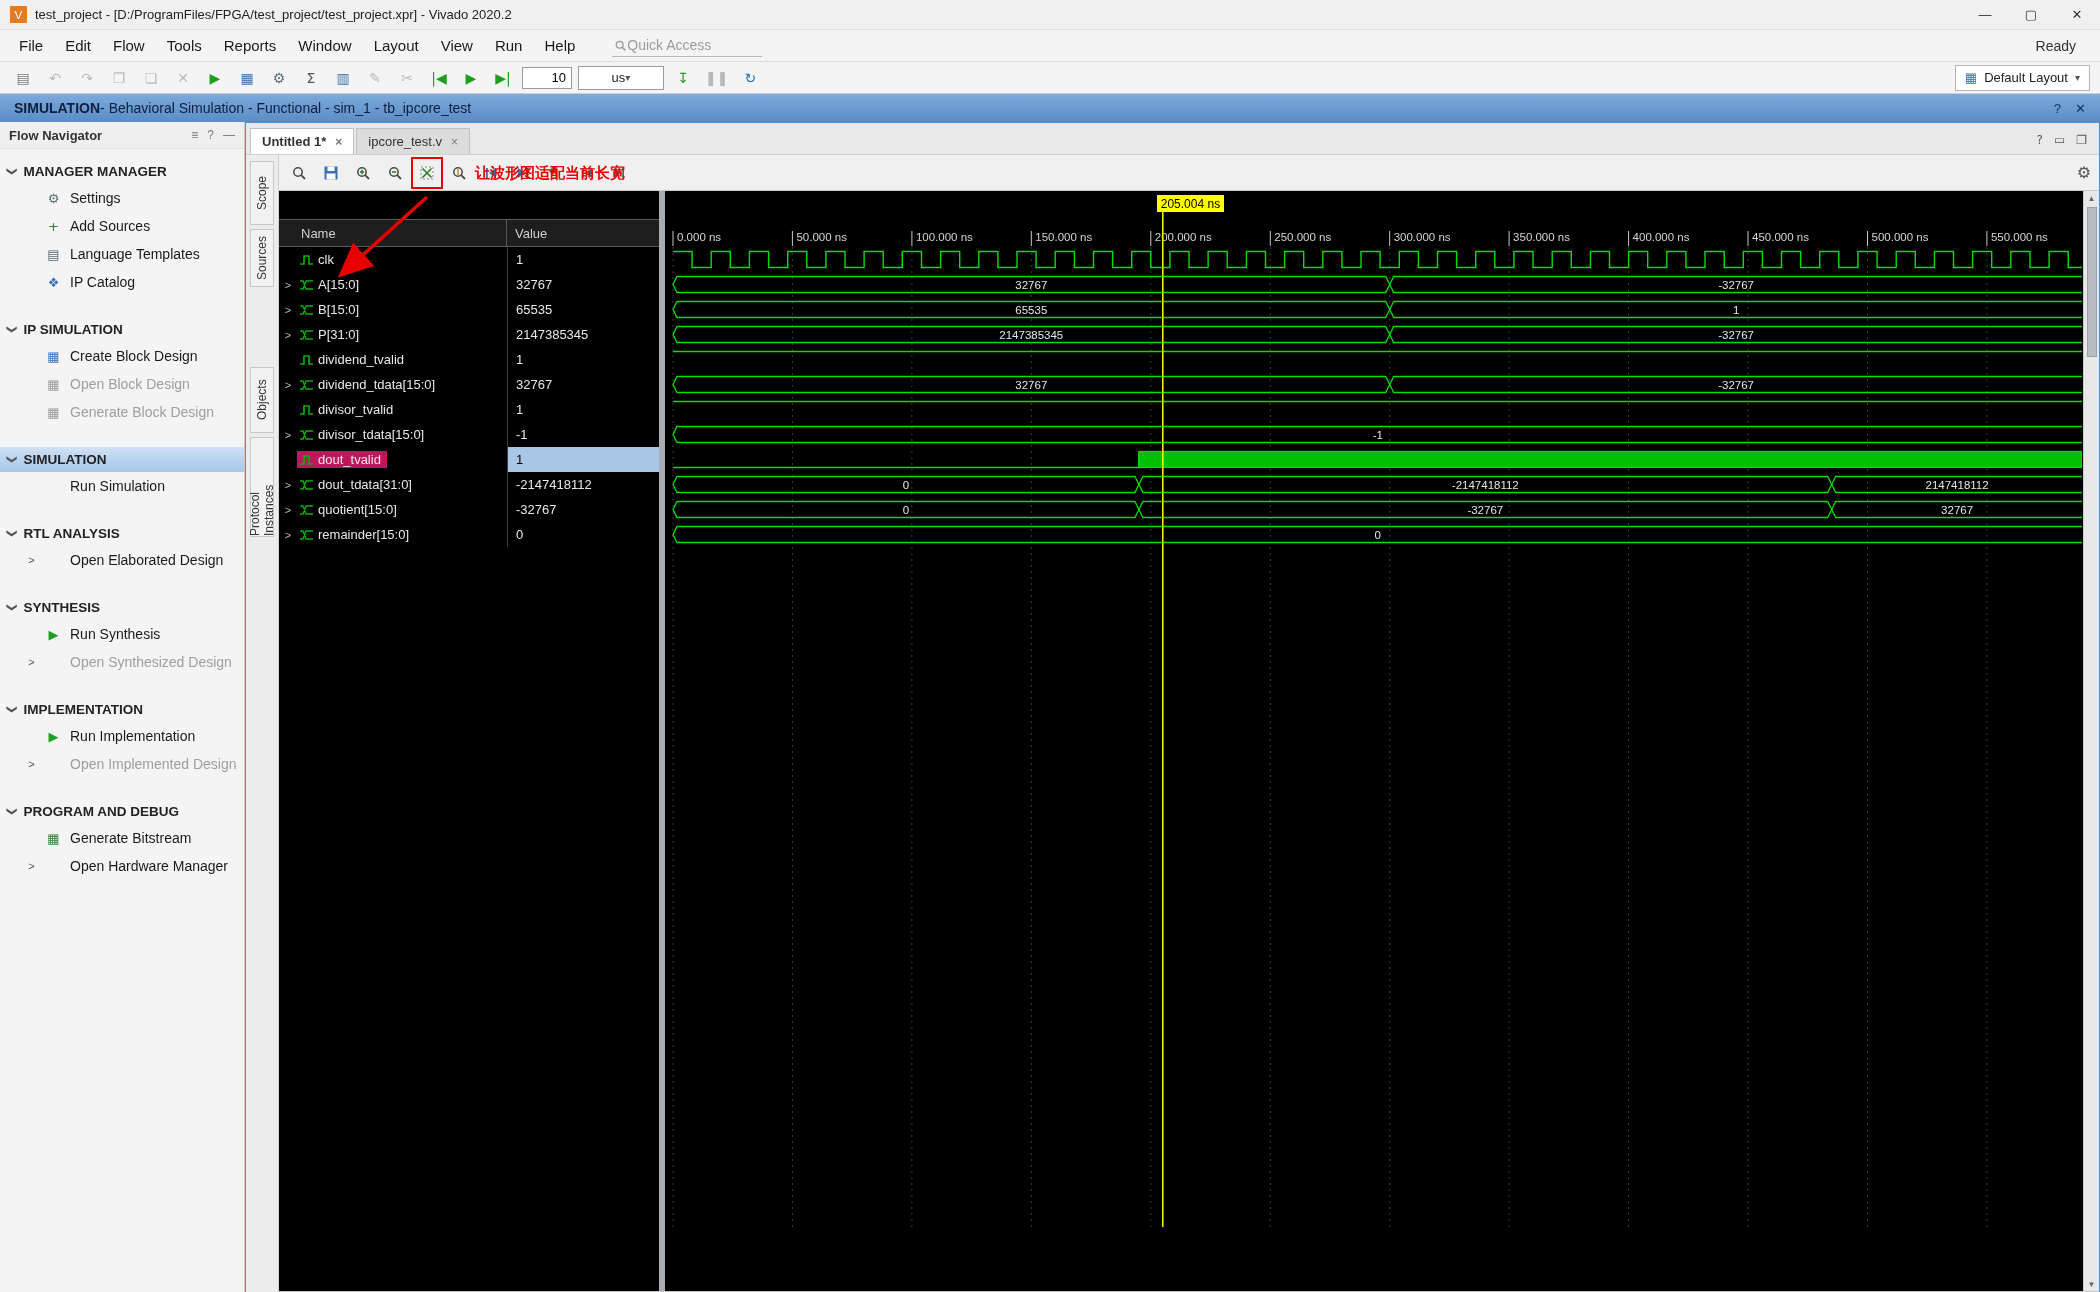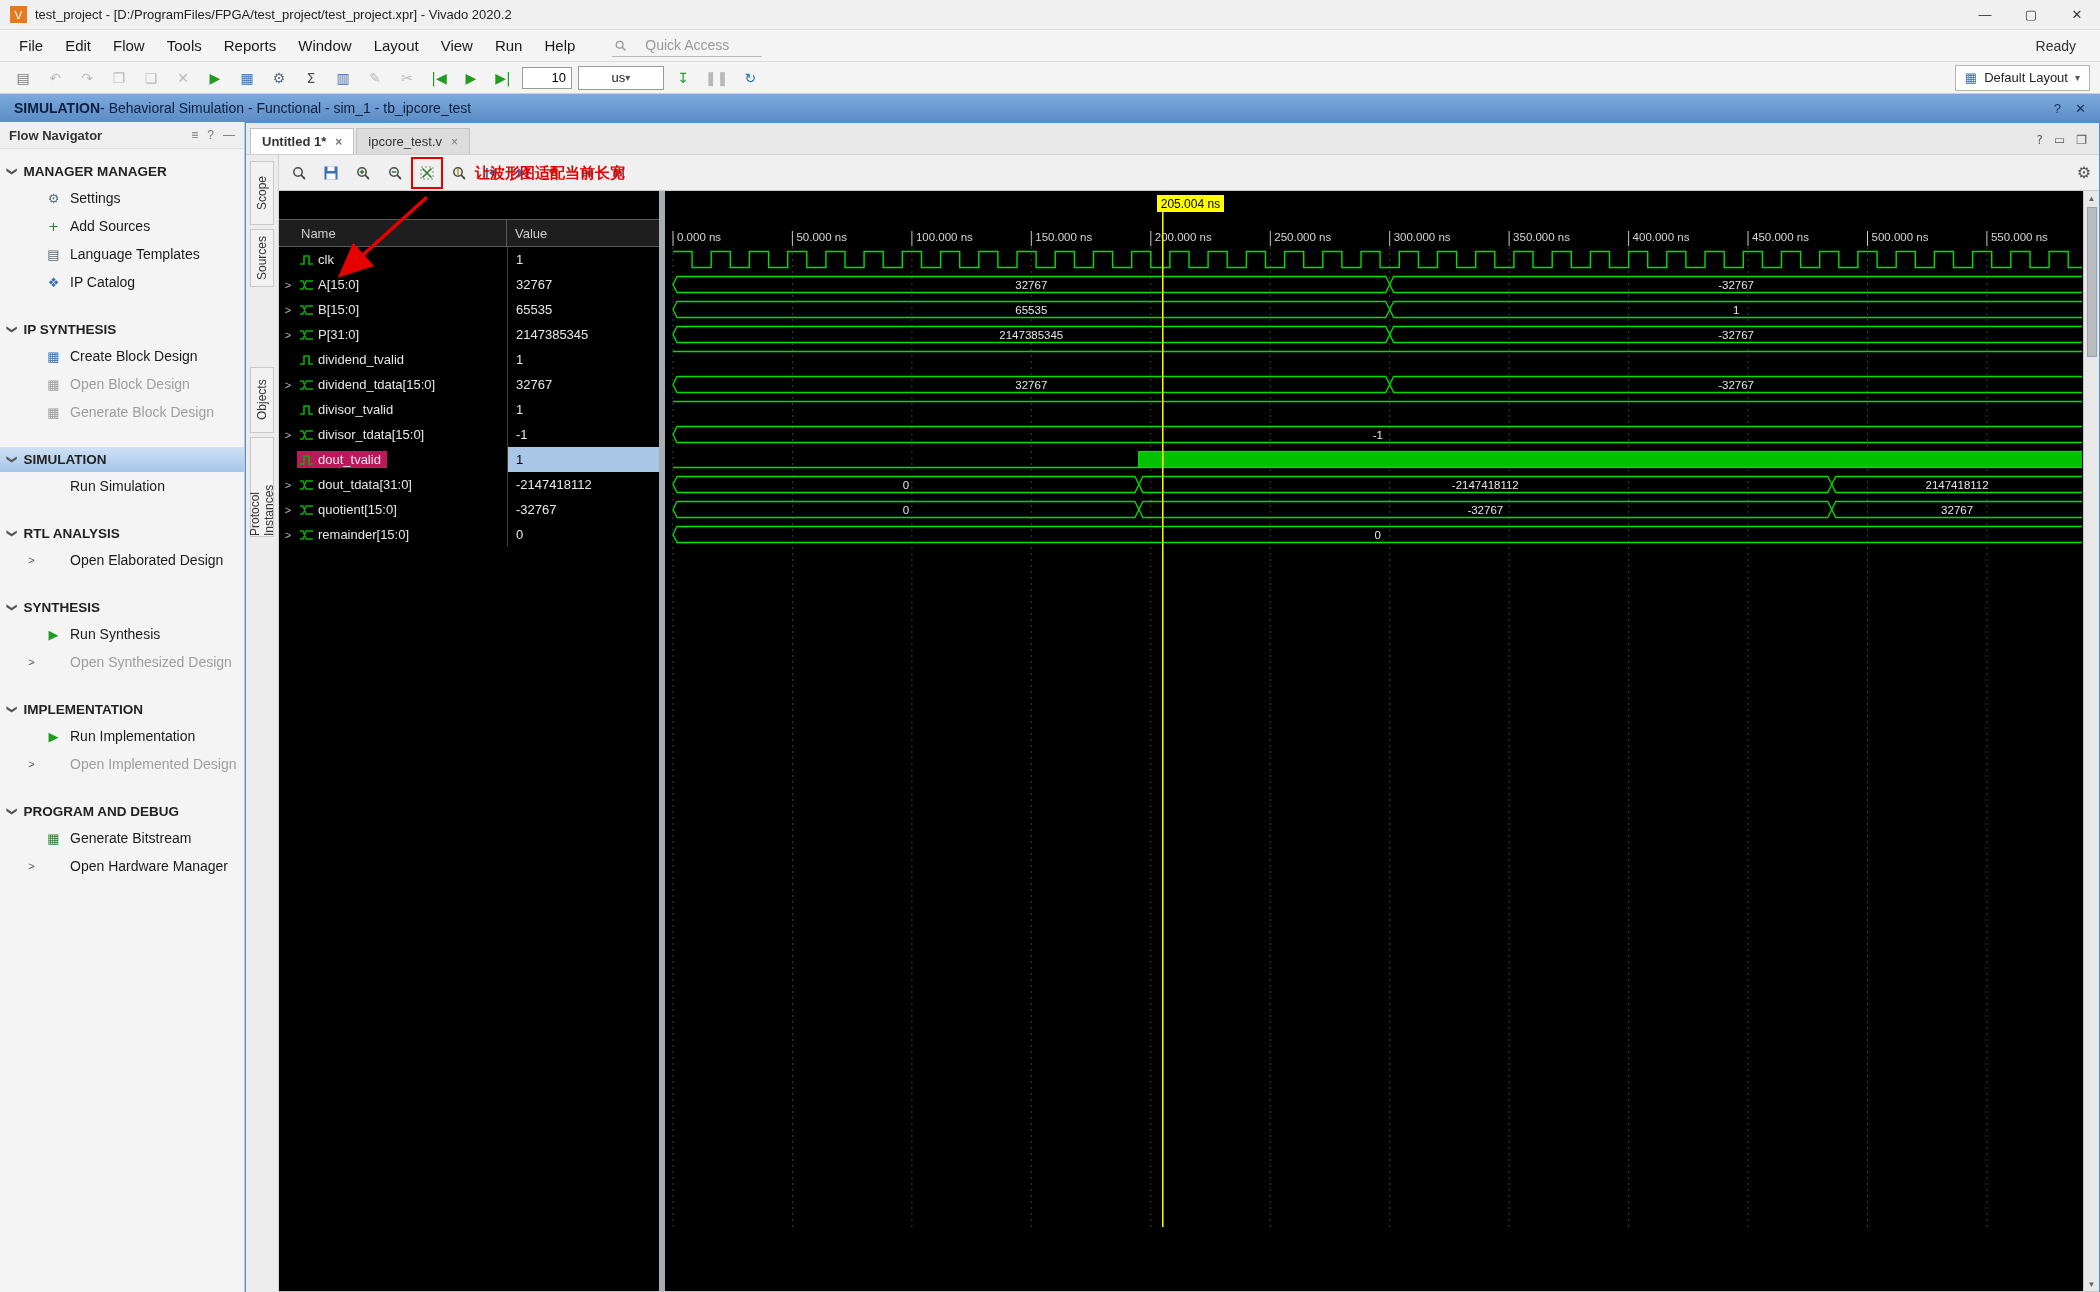--- a/index.html
+++ b/index.html
@@ -9,21 +9,21 @@
   
   .titlebar{height:30px;background:#f0f0f0;display:flex;align-items:center;padding:0 0 0 10px;border-bottom:1px solid #e0e0e0;}
   .app-icon{width:17px;height:17px;margin-right:8px;flex:0 0 auto;}
   .title-text{font-size:13px;color:#222;}
   .win-btns{margin-left:auto;display:flex;height:100%;}
   .win-btn{width:46px;display:flex;align-items:center;justify-content:center;font-size:13px;color:#333;}
 
   
   .menubar{height:32px;background:#f4f4f4;display:flex;align-items:center;padding:0 8px;border-bottom:1px solid #dcdcdc;}
   .menu-item{padding:5px 11px;font-size:15px;color:#1a1a1a;}
-  .quick-access{margin-left:26px;display:flex;align-items:center;gap:18px;border-bottom:1px solid #b8b8b8;color:#9a9a9a;width:150px;height:22px;font-size:14px;padding:0 2px;}
+  .quick-access{margin-left:26px;display:flex;align-items:center;gap:0;border-bottom:1px solid #b8b8b8;color:#9a9a9a;width:150px;height:22px;font-size:14px;padding:0 2px;}
   .ready{margin-left:auto;font-size:14px;color:#333;padding-right:16px;}
 
   
   .toolbar{height:32px;background:#f4f4f4;border-bottom:1px solid #cfcfcf;display:flex;align-items:center;padding:0 10px;gap:6px;}
   .tb-btn{min-width:26px;height:26px;display:flex;align-items:center;justify-content:center;font-size:14px;color:#555;padding:0 3px;font-family:"DejaVu Sans",sans-serif;}
   .tb-btn.disabled{color:#b8b8b8;}
   .time-input{width:50px;height:22px;border:1px solid #9a9a9a;background:#fff;text-align:right;padding:0 5px;font-size:13px;font-family:"Liberation Sans",sans-serif;}
   .unit-select{width:86px;height:24px;border:1px solid #9a9a9a;background:#fff;display:flex;justify-content:center;align-items:center;padding:0 7px;font-size:13px;color:#222;}
   .layout-select{margin-left:auto;height:26px;border:1px solid #b5b5b5;background:#fff;display:flex;align-items:center;gap:7px;padding:0 9px;font-size:13px;color:#222;}
 
@@ -227,21 +227,21 @@
           </div>
           <div class="fn-item">
             <span class="fn-chev"></span>
             <span class="fn-icon" style="color: rgb(58, 111, 176);">❖</span>
             <span>IP Catalog</span>
           </div>
         </div>
         <div class="fn-sec">
           <div class="fn-sec-h">
             <span class="rot90">❯</span>
-            <span>IP SYNTHESIS</span>
+            <span>IP SIMULATION</span>
           </div>
           <div class="fn-item">
             <span class="fn-chev"></span>
             <span class="fn-icon" style="color: rgb(58, 111, 176);">▦</span>
             <span>Create Block Design</span>
           </div>
           <div class="fn-item disabled">
             <span class="fn-chev"></span>
             <span class="fn-icon" style="color: rgb(154, 154, 154);">▦</span>
             <span>Open Block Design</span>

